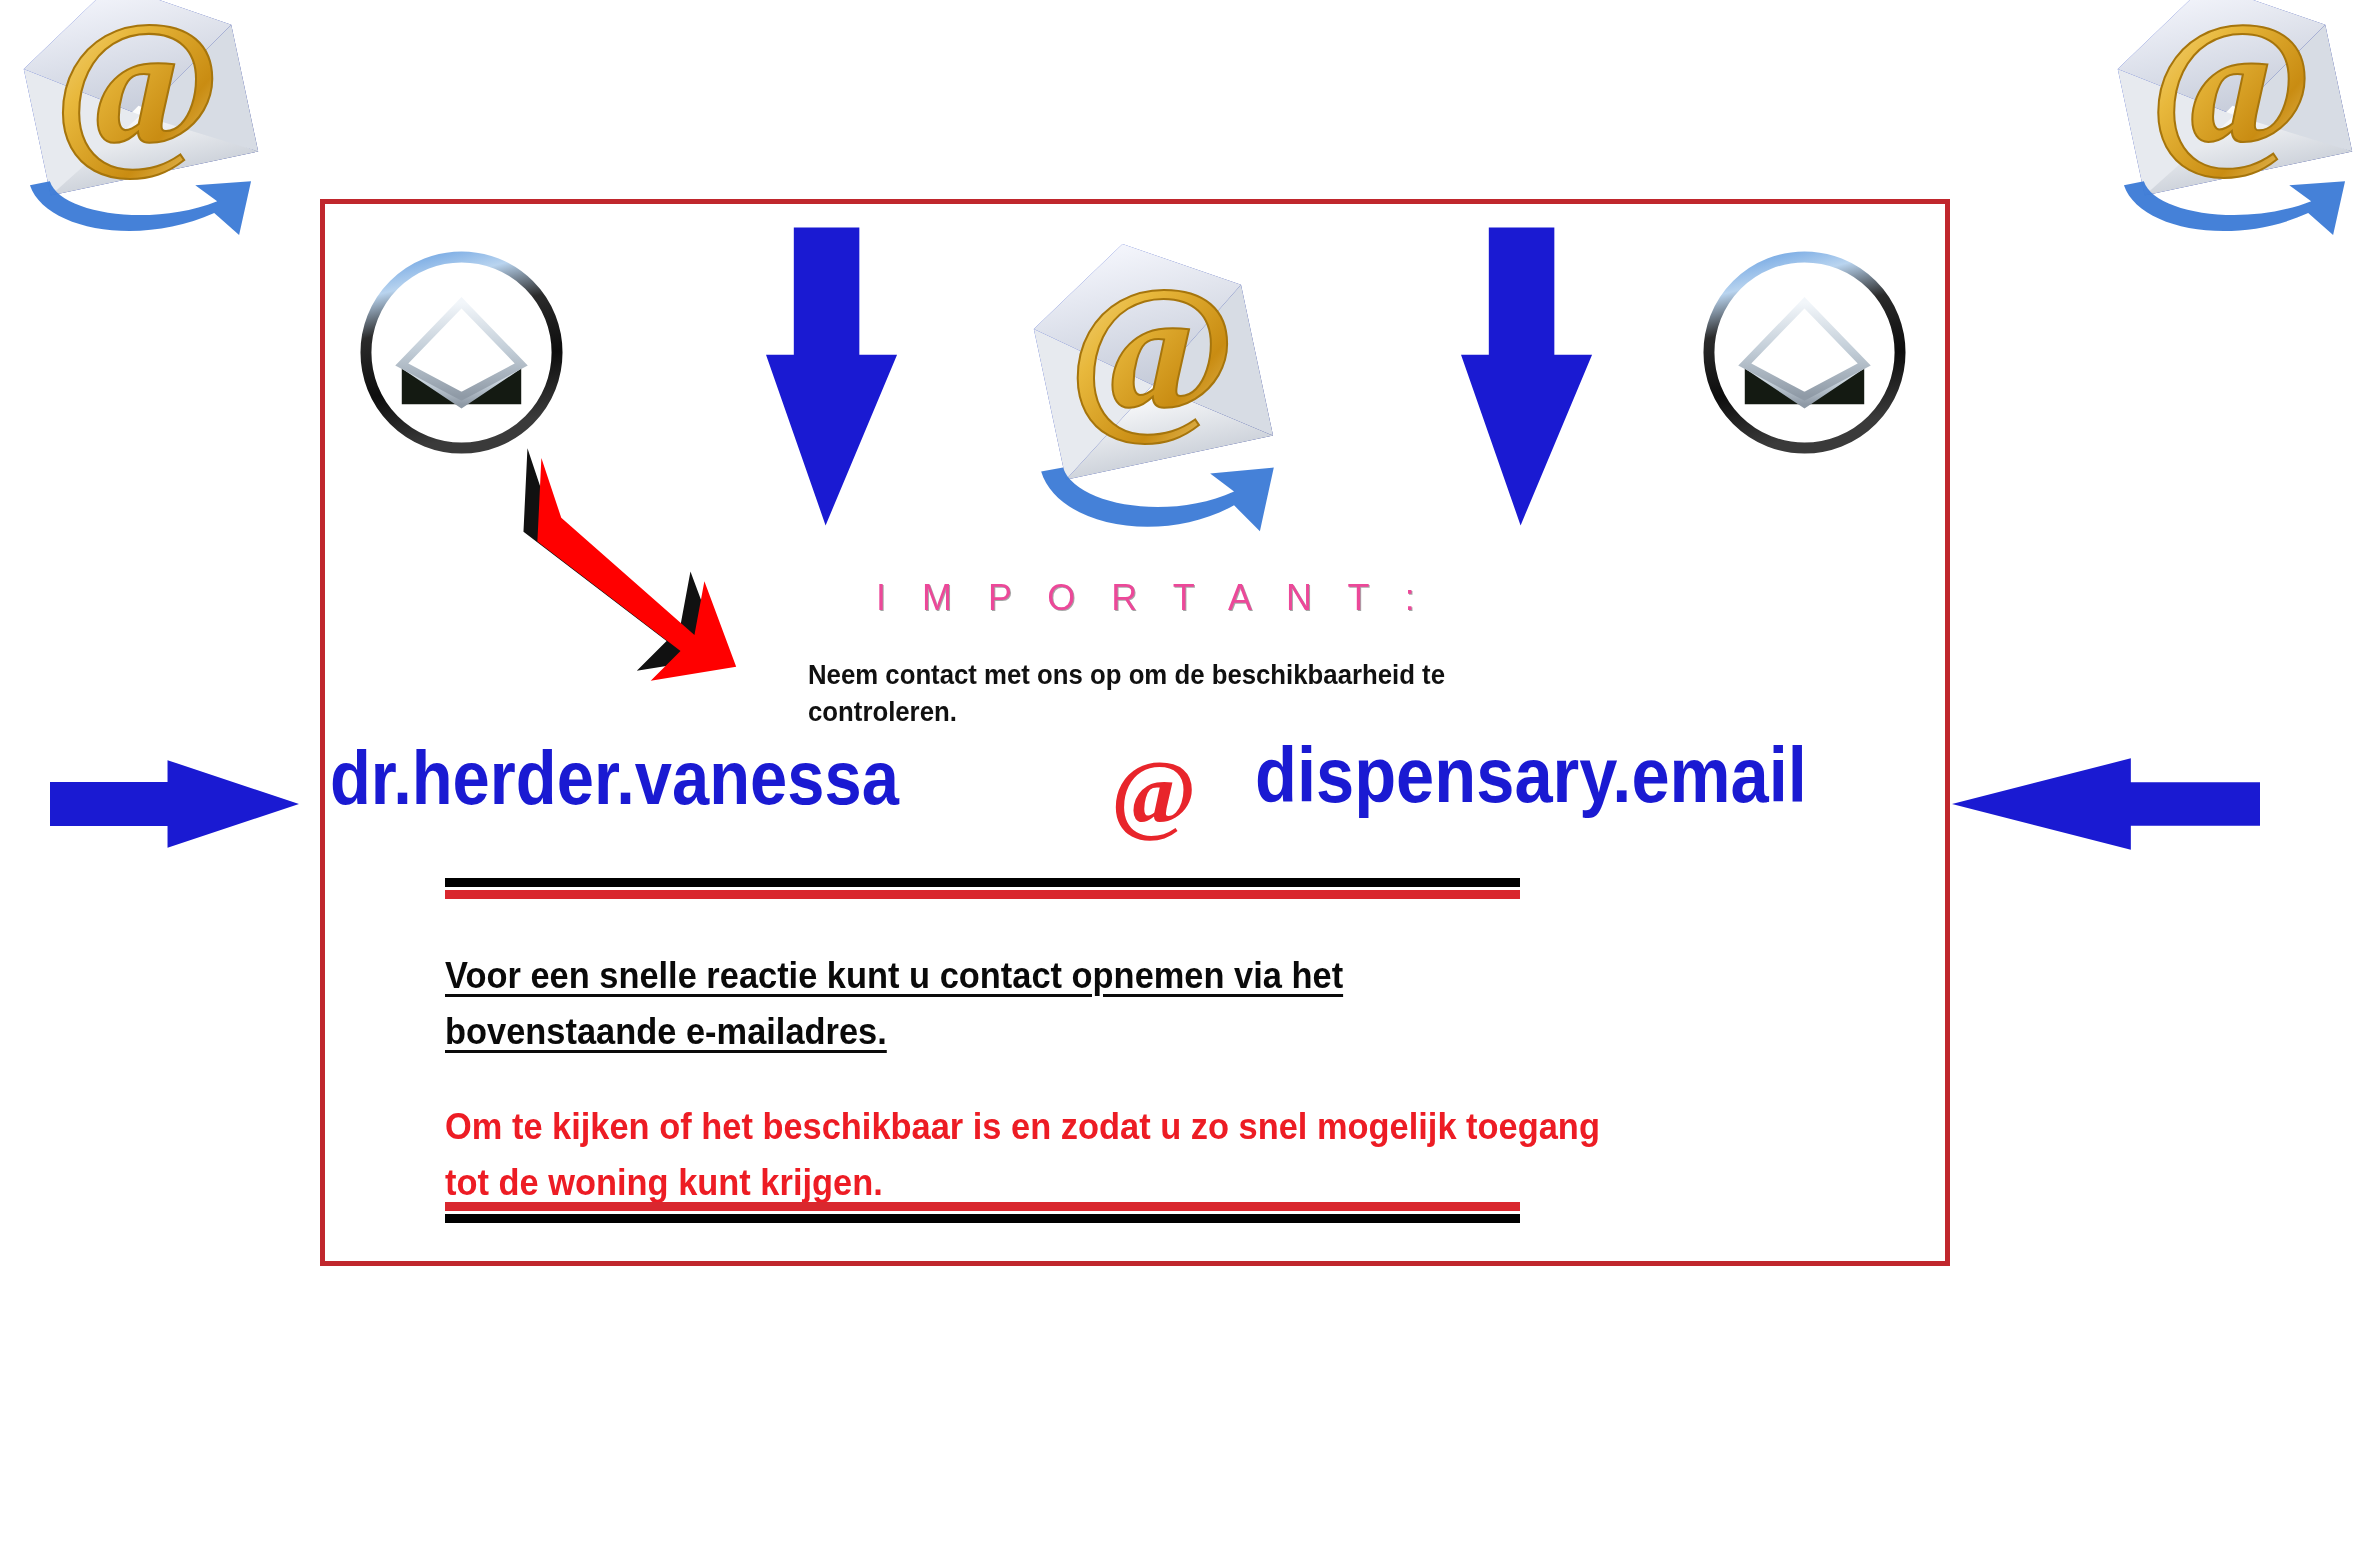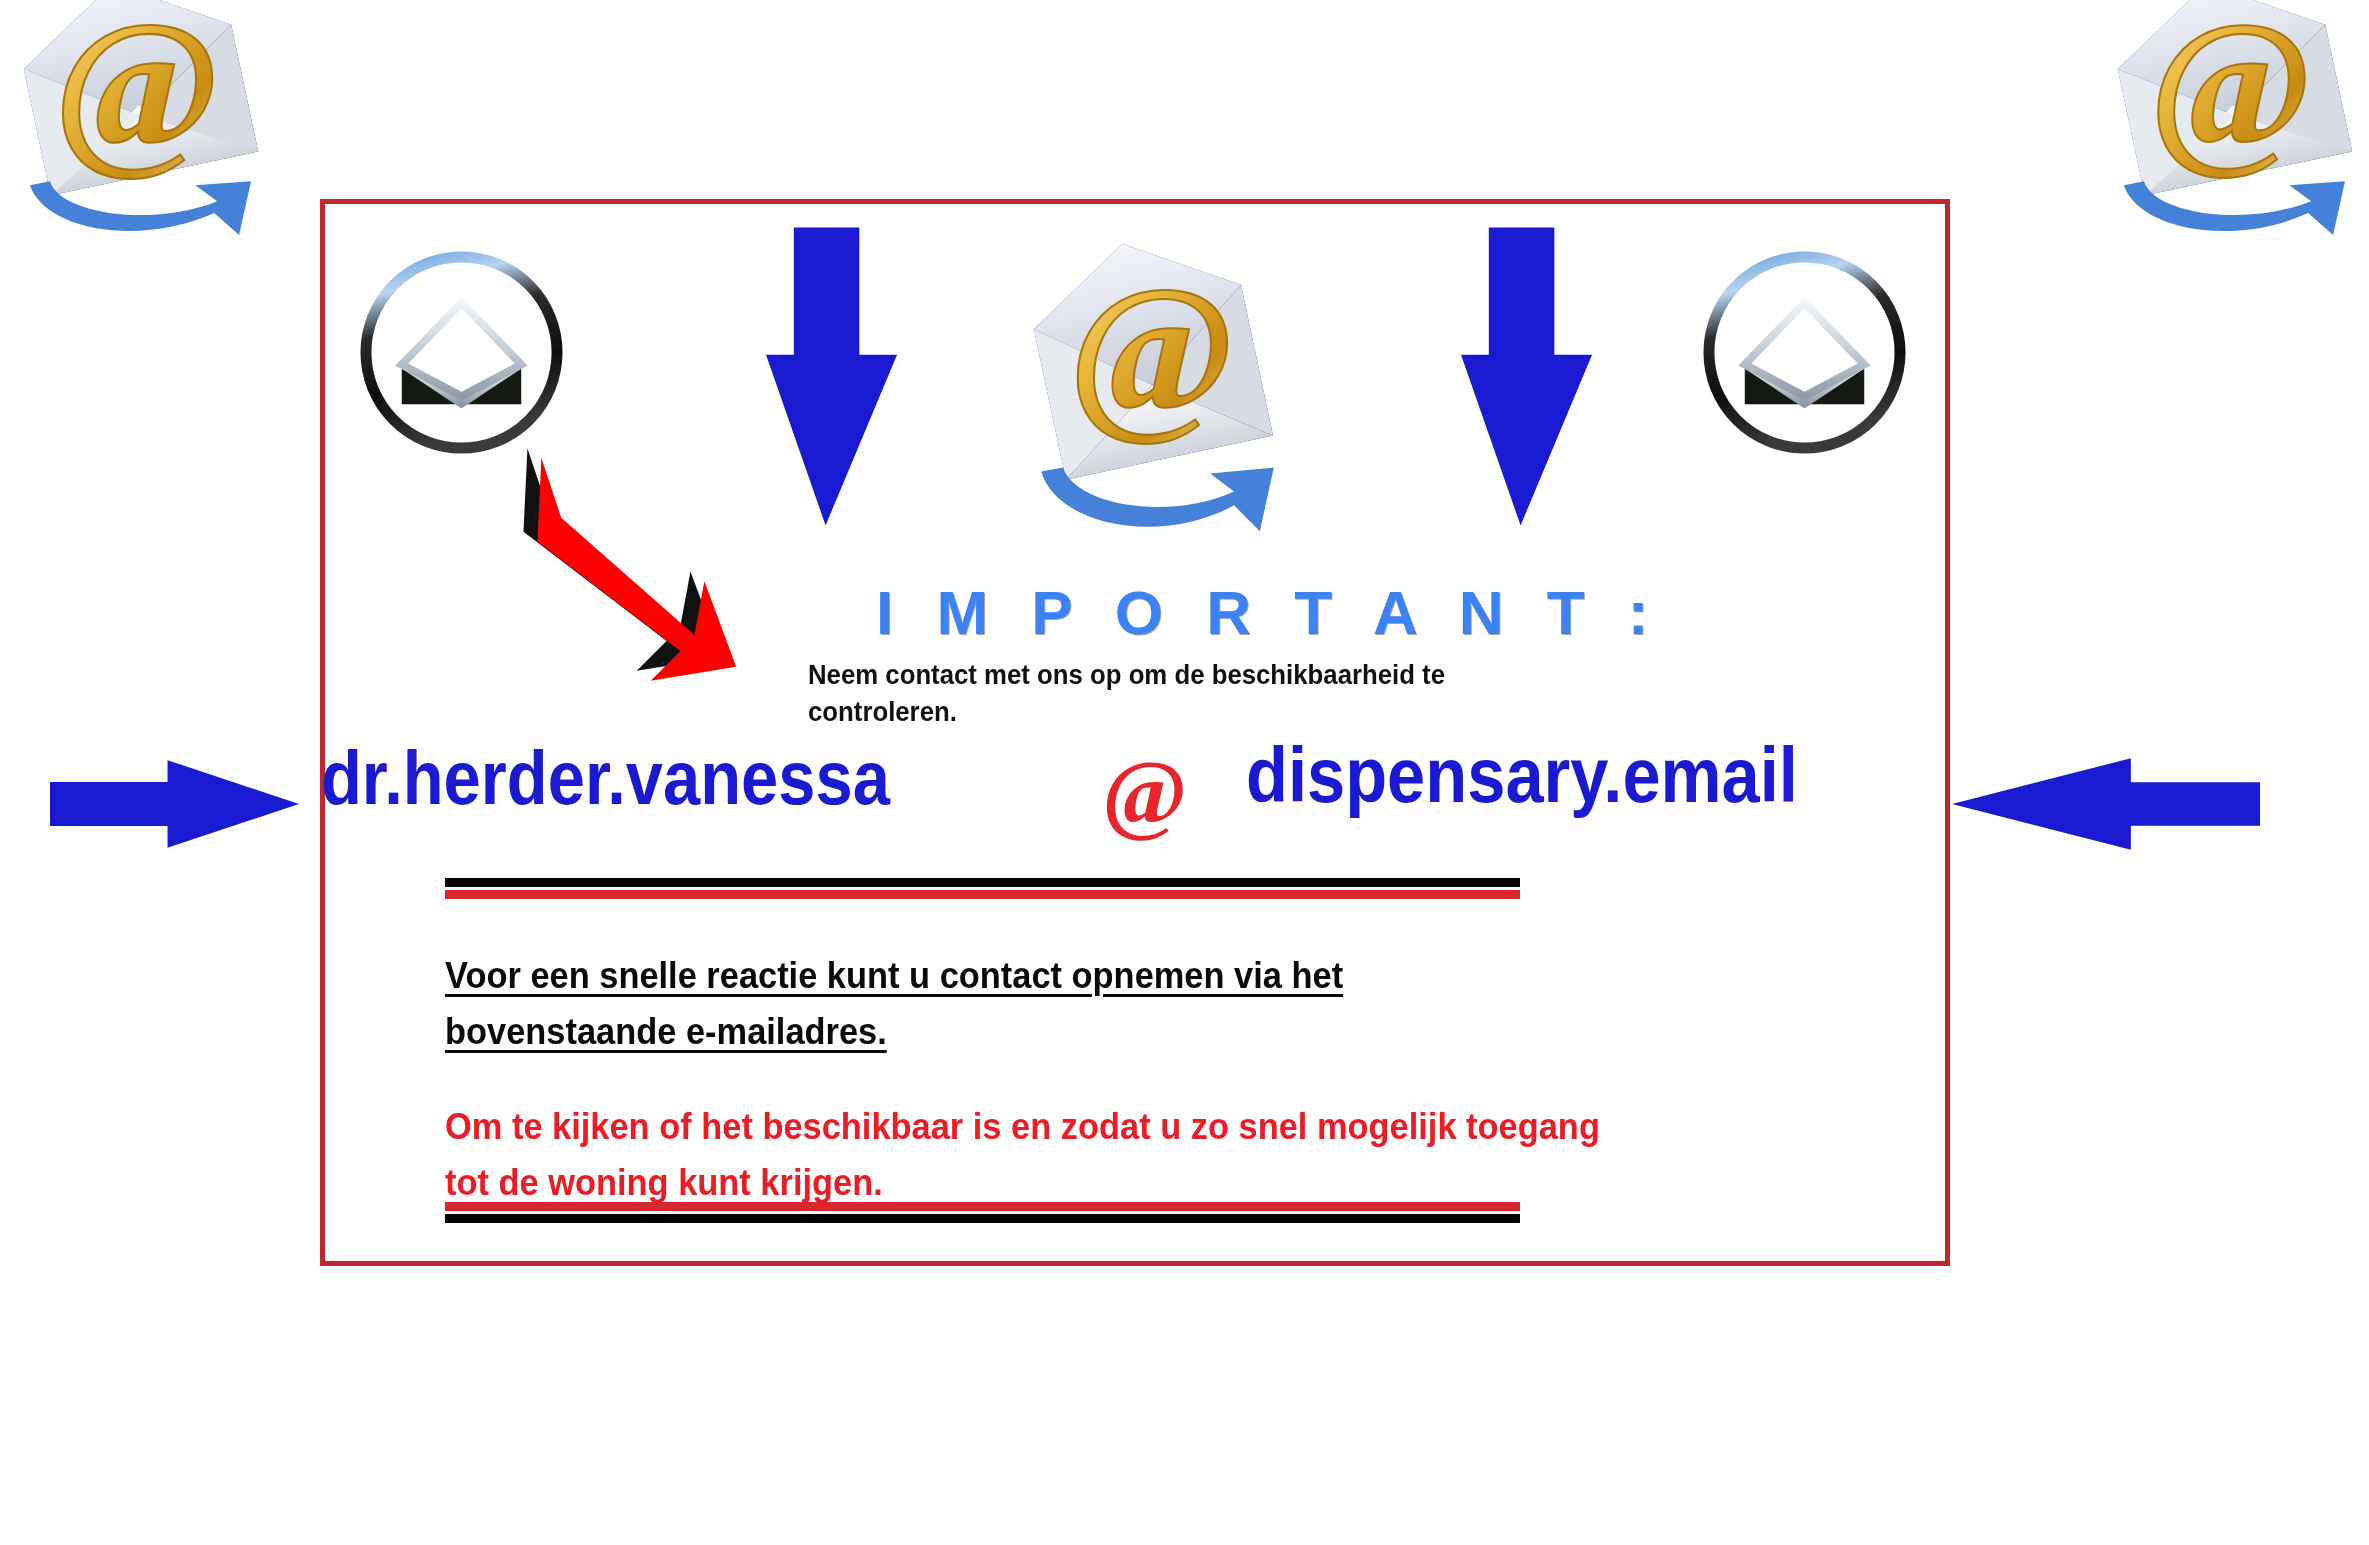--- a/index.html
+++ b/index.html
@@ -34,45 +34,45 @@
     background:transparent;
     box-sizing:border-box;
   }
 
   
   .important-title{
     position:absolute;
     left:876px;top:577px;
     width:697px;
     font-family:"Liberation Sans", sans-serif;
-    font-weight:bold;
-    font-size:62px;
+    font-weight:normal;
+    font-size:36px;
     letter-spacing:13px;
-    color:#3b82f6;
+    color:#ec4899;
     text-align:left;
     white-space:nowrap;
     text-shadow:1px 1px 0 rgba(0,0,0,.35);
   }
   .important-sub{
     position:absolute;
     left:808px;top:657px;
     width:826px;
     font-family:"Liberation Sans", sans-serif;
     font-weight:bold;
     font-size:28px;
     line-height:1.32;
     color:#111;
     transform:scaleX(.92);
     transform-origin:left top;
   }
 
   
   .email-row{
     position:absolute;
-    left:311px;top:738px;
+    left:320px;top:738px;
     width:1630px;height:109px;
     display:flex;align-items:center;
   }
   .email-local{
     position:absolute;left:10px;top:-4px;
     font-family:"Liberation Sans", sans-serif;
     font-weight:bold;
     font-size:76px;
     color:#1a1ad2;
     transform:scaleX(.88);

